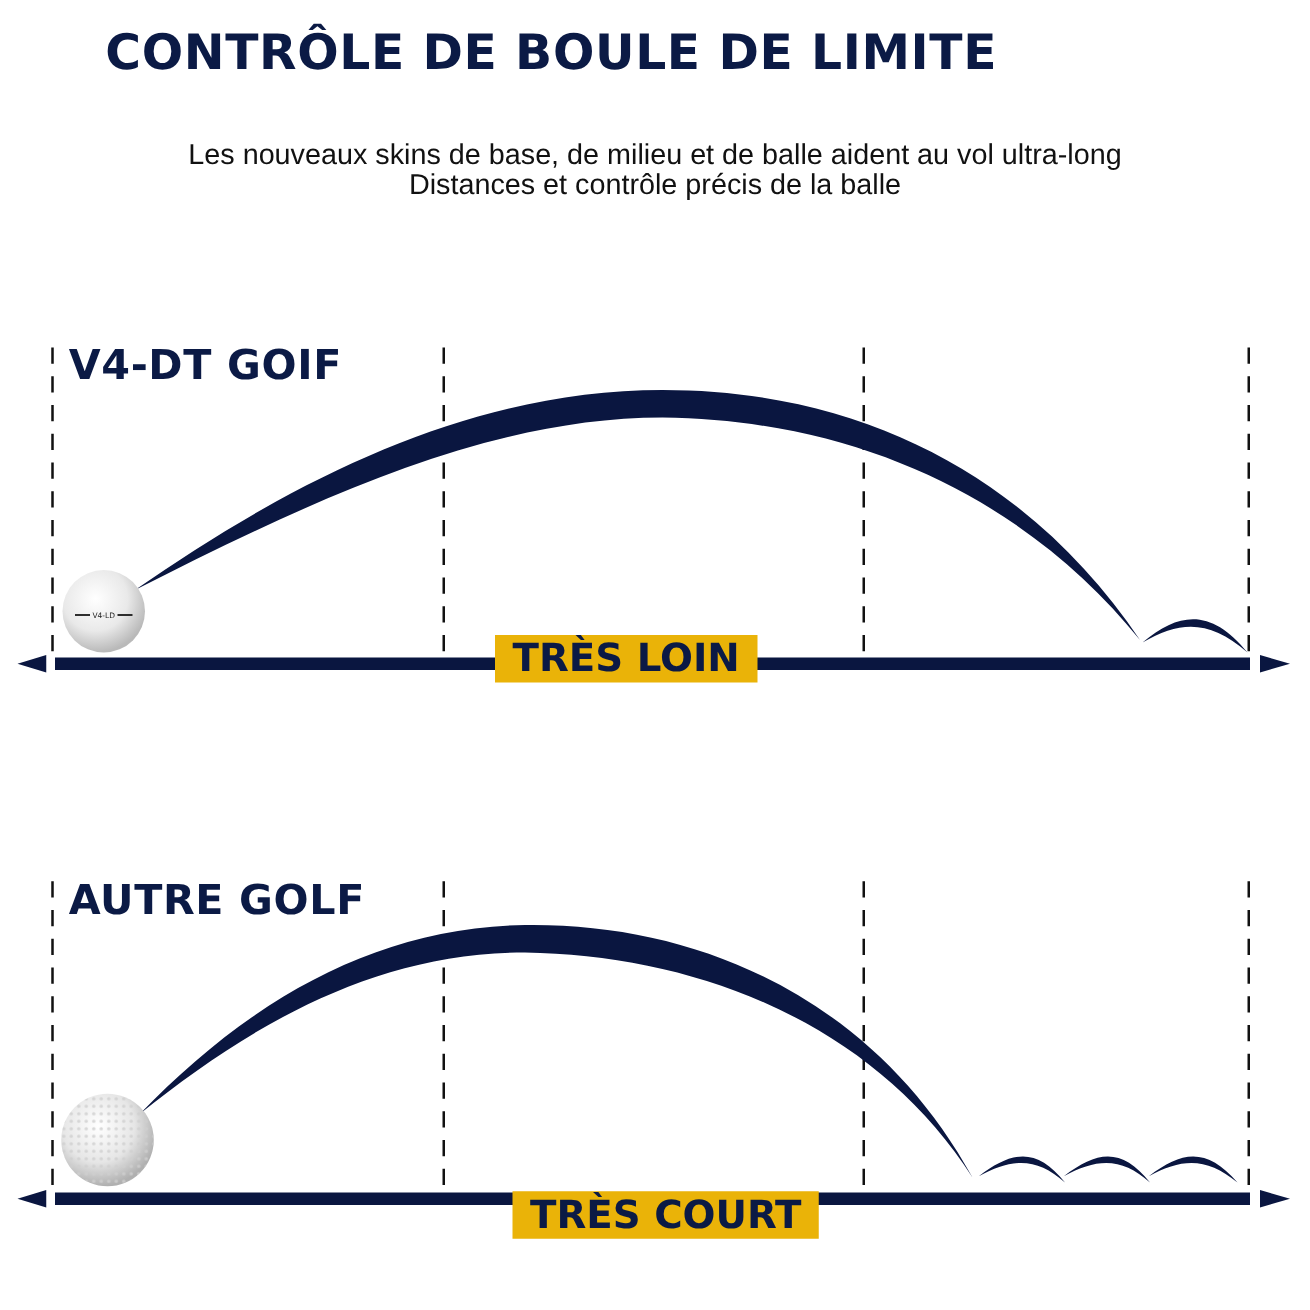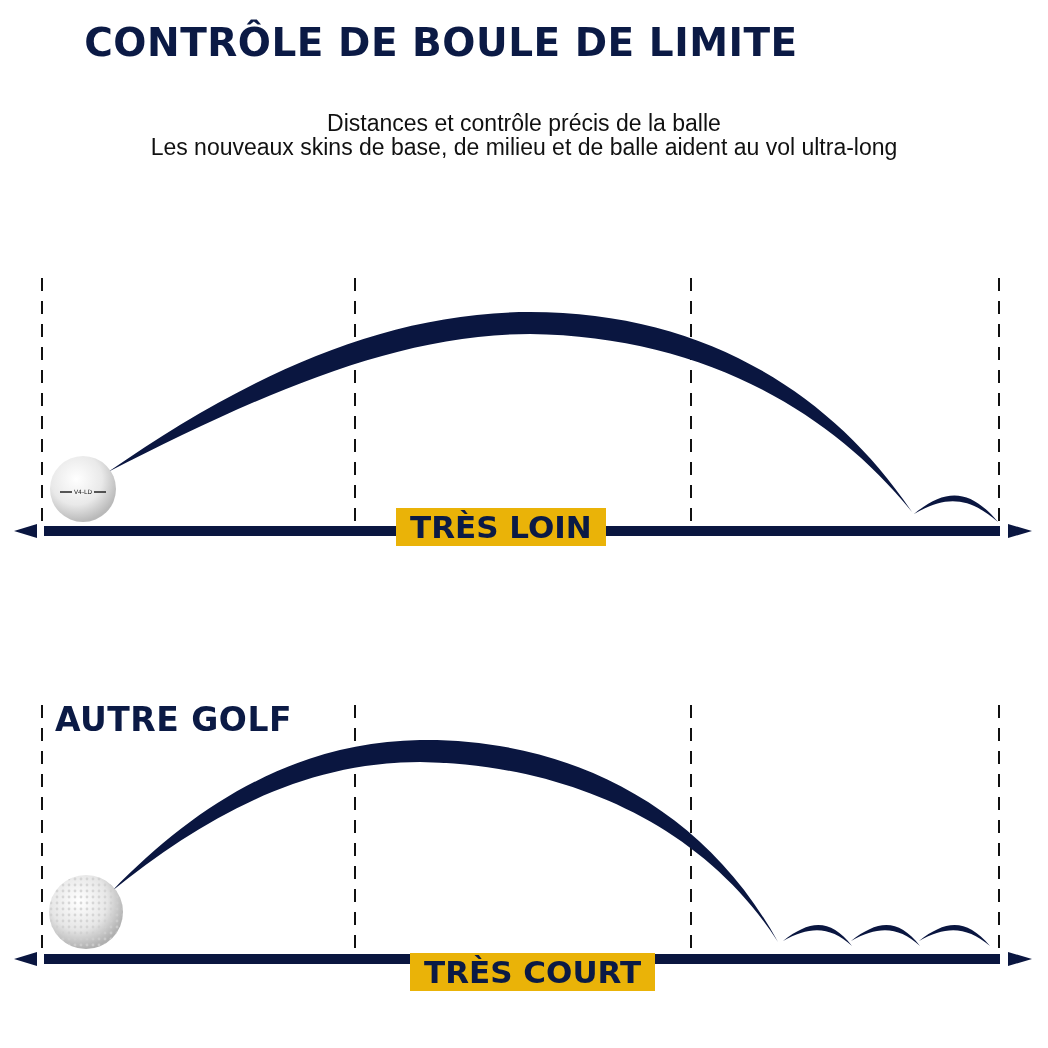--- a/index.html
+++ b/index.html
@@ -28,22 +28,22 @@
       background: #eab308; padding: 0 14px;
     }
   </style>
 </head>
 <body>
 
 <div class="title">
   <div>CONTRÔLE DE BOULE DE LIMITE</div>
 </div>
 <div class="subtitle">
+  <div>Les nouveaux skins de base, de milieu et de balle aident au vol ultra-long</div>
   <div>Distances et contrôle précis de la balle</div>
-  <div>Les nouveaux skins de base, de milieu et de balle aident au vol ultra-long</div>
 </div>
 
 <div class="panel" style="top:0; height:1048px;">
   <svg width="1048" height="600" viewBox="0 0 1048 600">
     <defs>
       <radialGradient id="ballGrad1" cx="40%" cy="35%" r="65%">
         <stop offset="0%" stop-color="#ffffff"></stop>
         <stop offset="60%" stop-color="#e9e9e9"></stop>
         <stop offset="100%" stop-color="#b9b9b9"></stop>
       </radialGradient>
@@ -65,20 +65,21 @@
     <polygon points="14,531 37,524 37,538" fill="#0a1640"></polygon>
     <polygon points="1008,524 1032,531 1008,538" fill="#0a1640"></polygon>
 
     <g>
       <circle cx="83" cy="489" r="33" fill="url(#ballGrad1)"></circle>
       <line x1="60" y1="492" x2="72" y2="492" stroke="#222" stroke-width="1.5"></line>
       <line x1="94" y1="492" x2="106" y2="492" stroke="#222" stroke-width="1.5"></line>
       <text x="83" y="494" font-size="6" font-family="DejaVu Sans, sans-serif" text-anchor="middle" fill="#222">V4-LD</text>
     </g>
   </svg>
+  <div class="label" style="top:272px;">V4-DT GOIF</div>
   <div class="range-label" style="left:396px; top:508px; line-height:38px;">TRÈS LOIN</div>
 </div>
 
 <div class="panel" style="top:0; height:1048px;">
   <svg width="1048" height="1048" viewBox="0 0 1048 1048" style="top:0">
     <defs>
       <radialGradient id="ballGrad2" cx="40%" cy="35%" r="65%">
         <stop offset="0%" stop-color="#ffffff"></stop>
         <stop offset="60%" stop-color="#e6e6e6"></stop>
         <stop offset="100%" stop-color="#b0b0b0"></stop>

